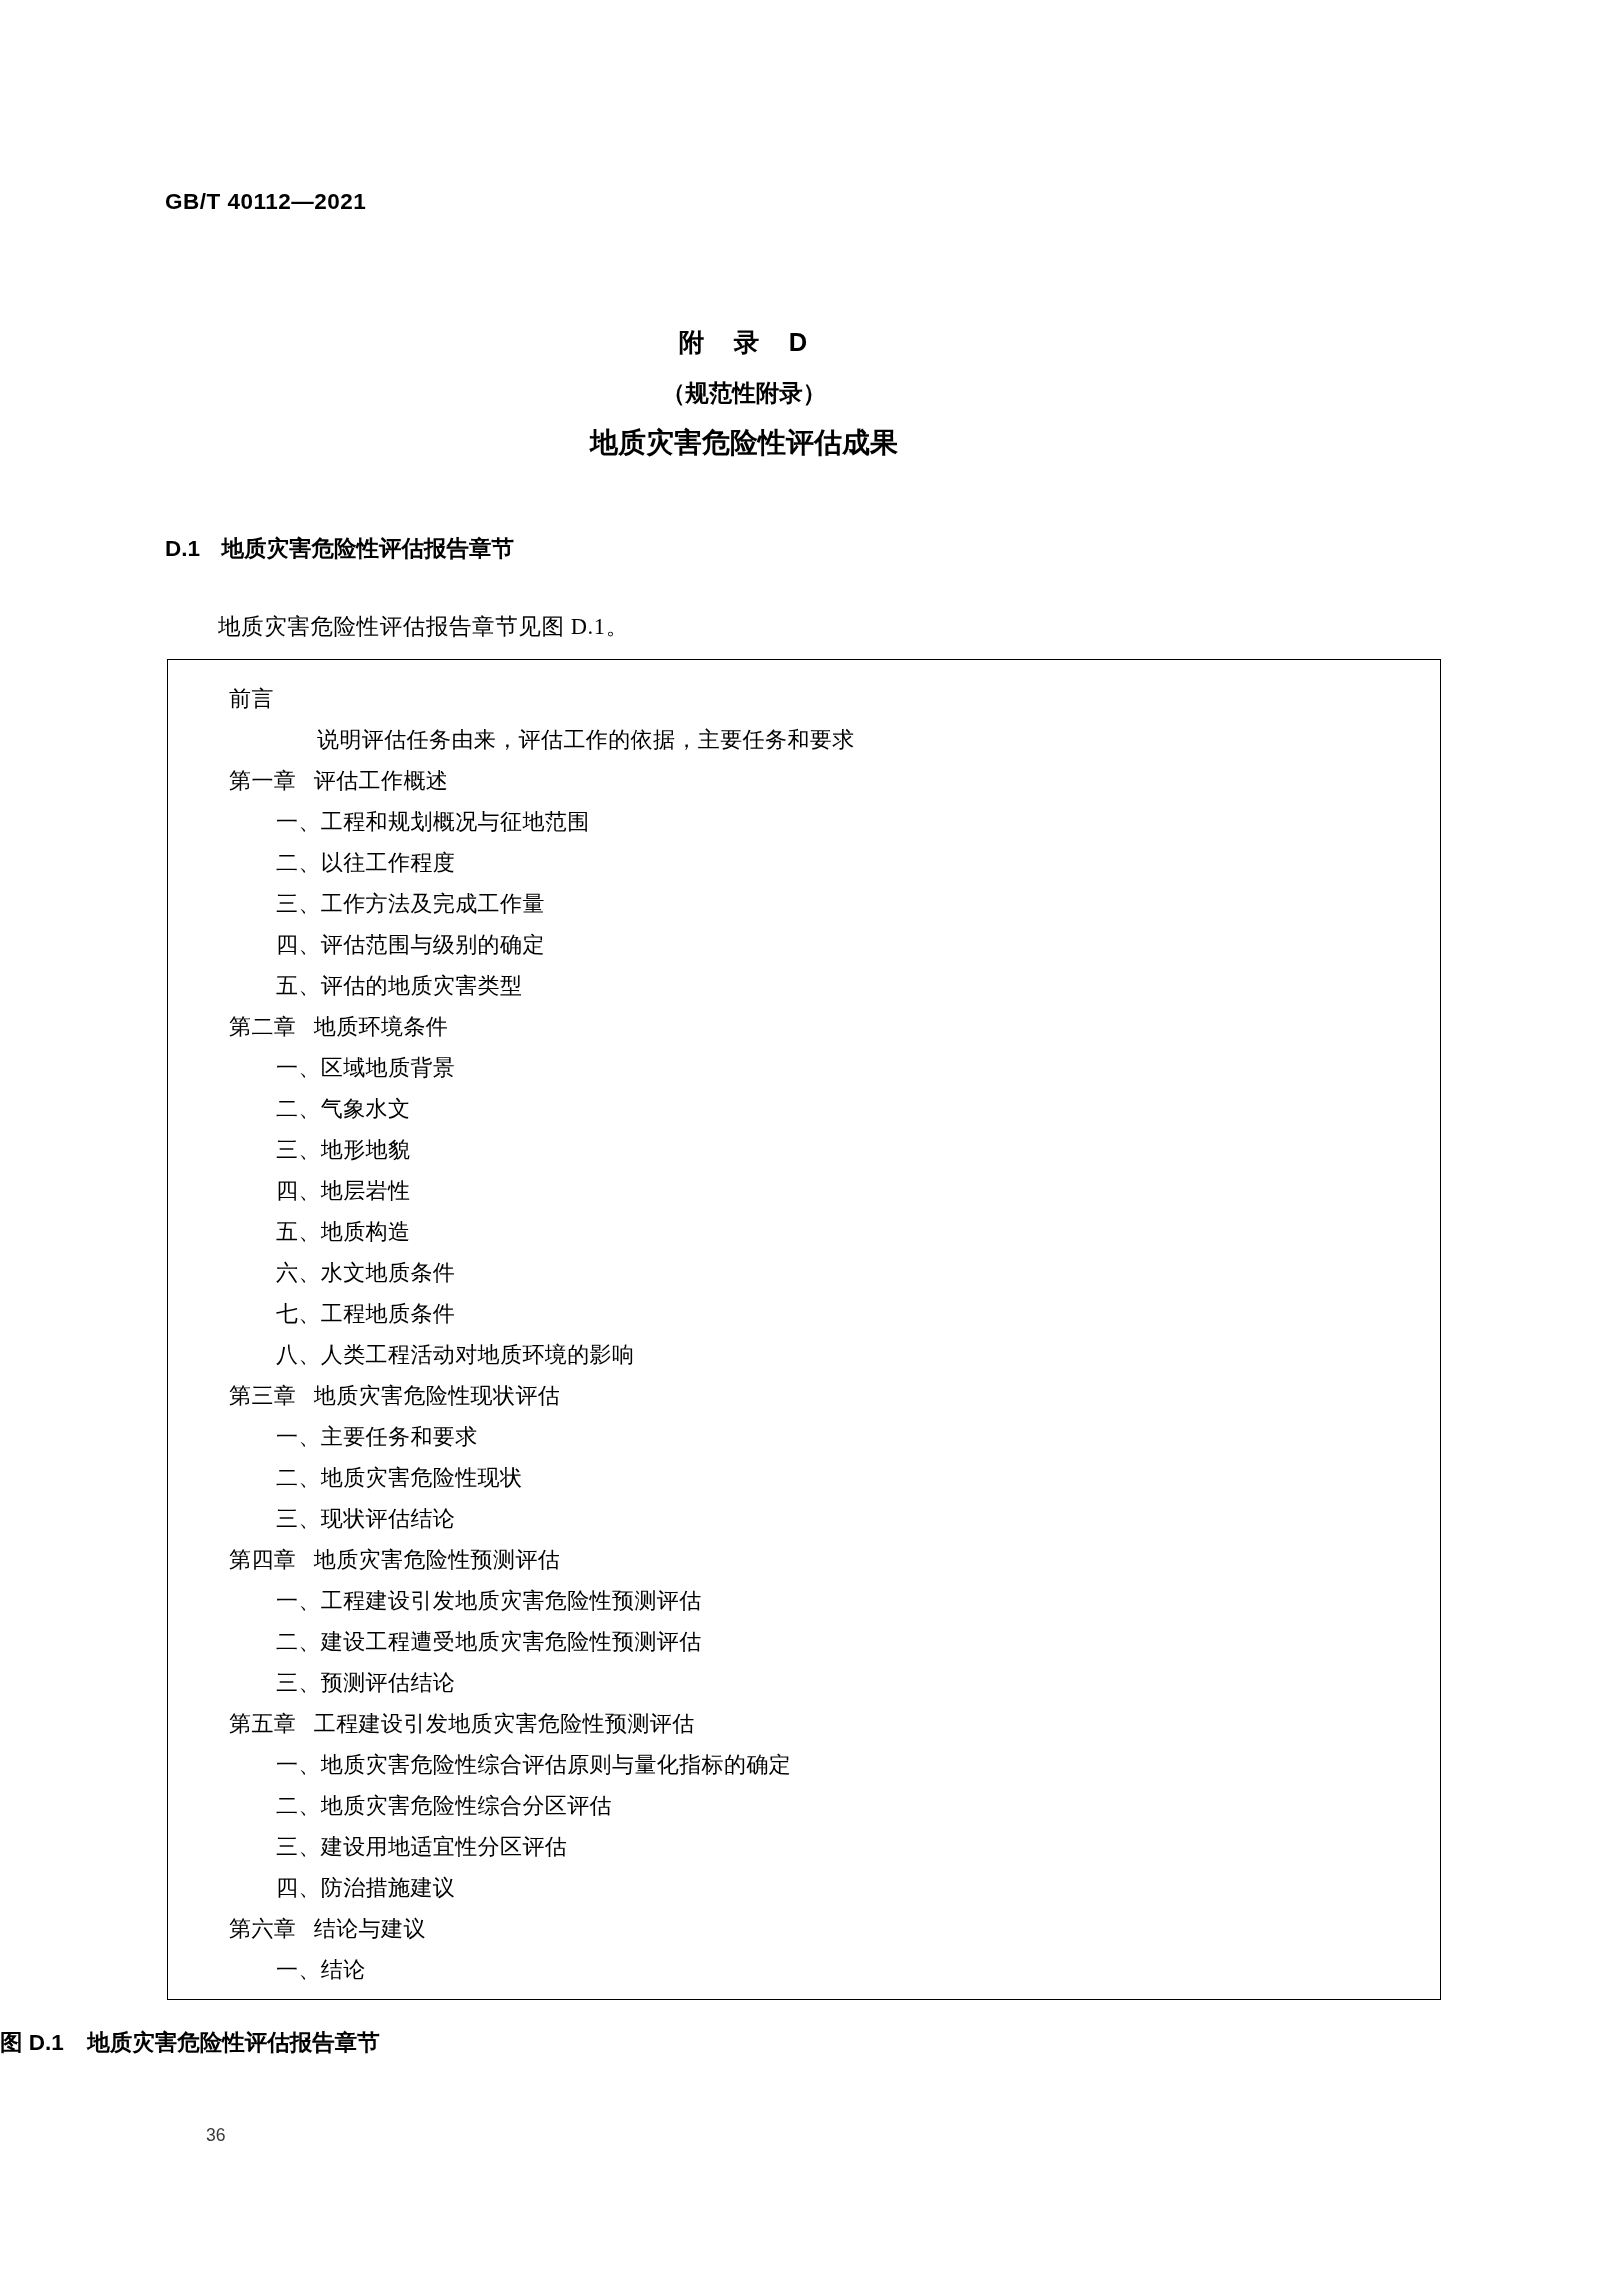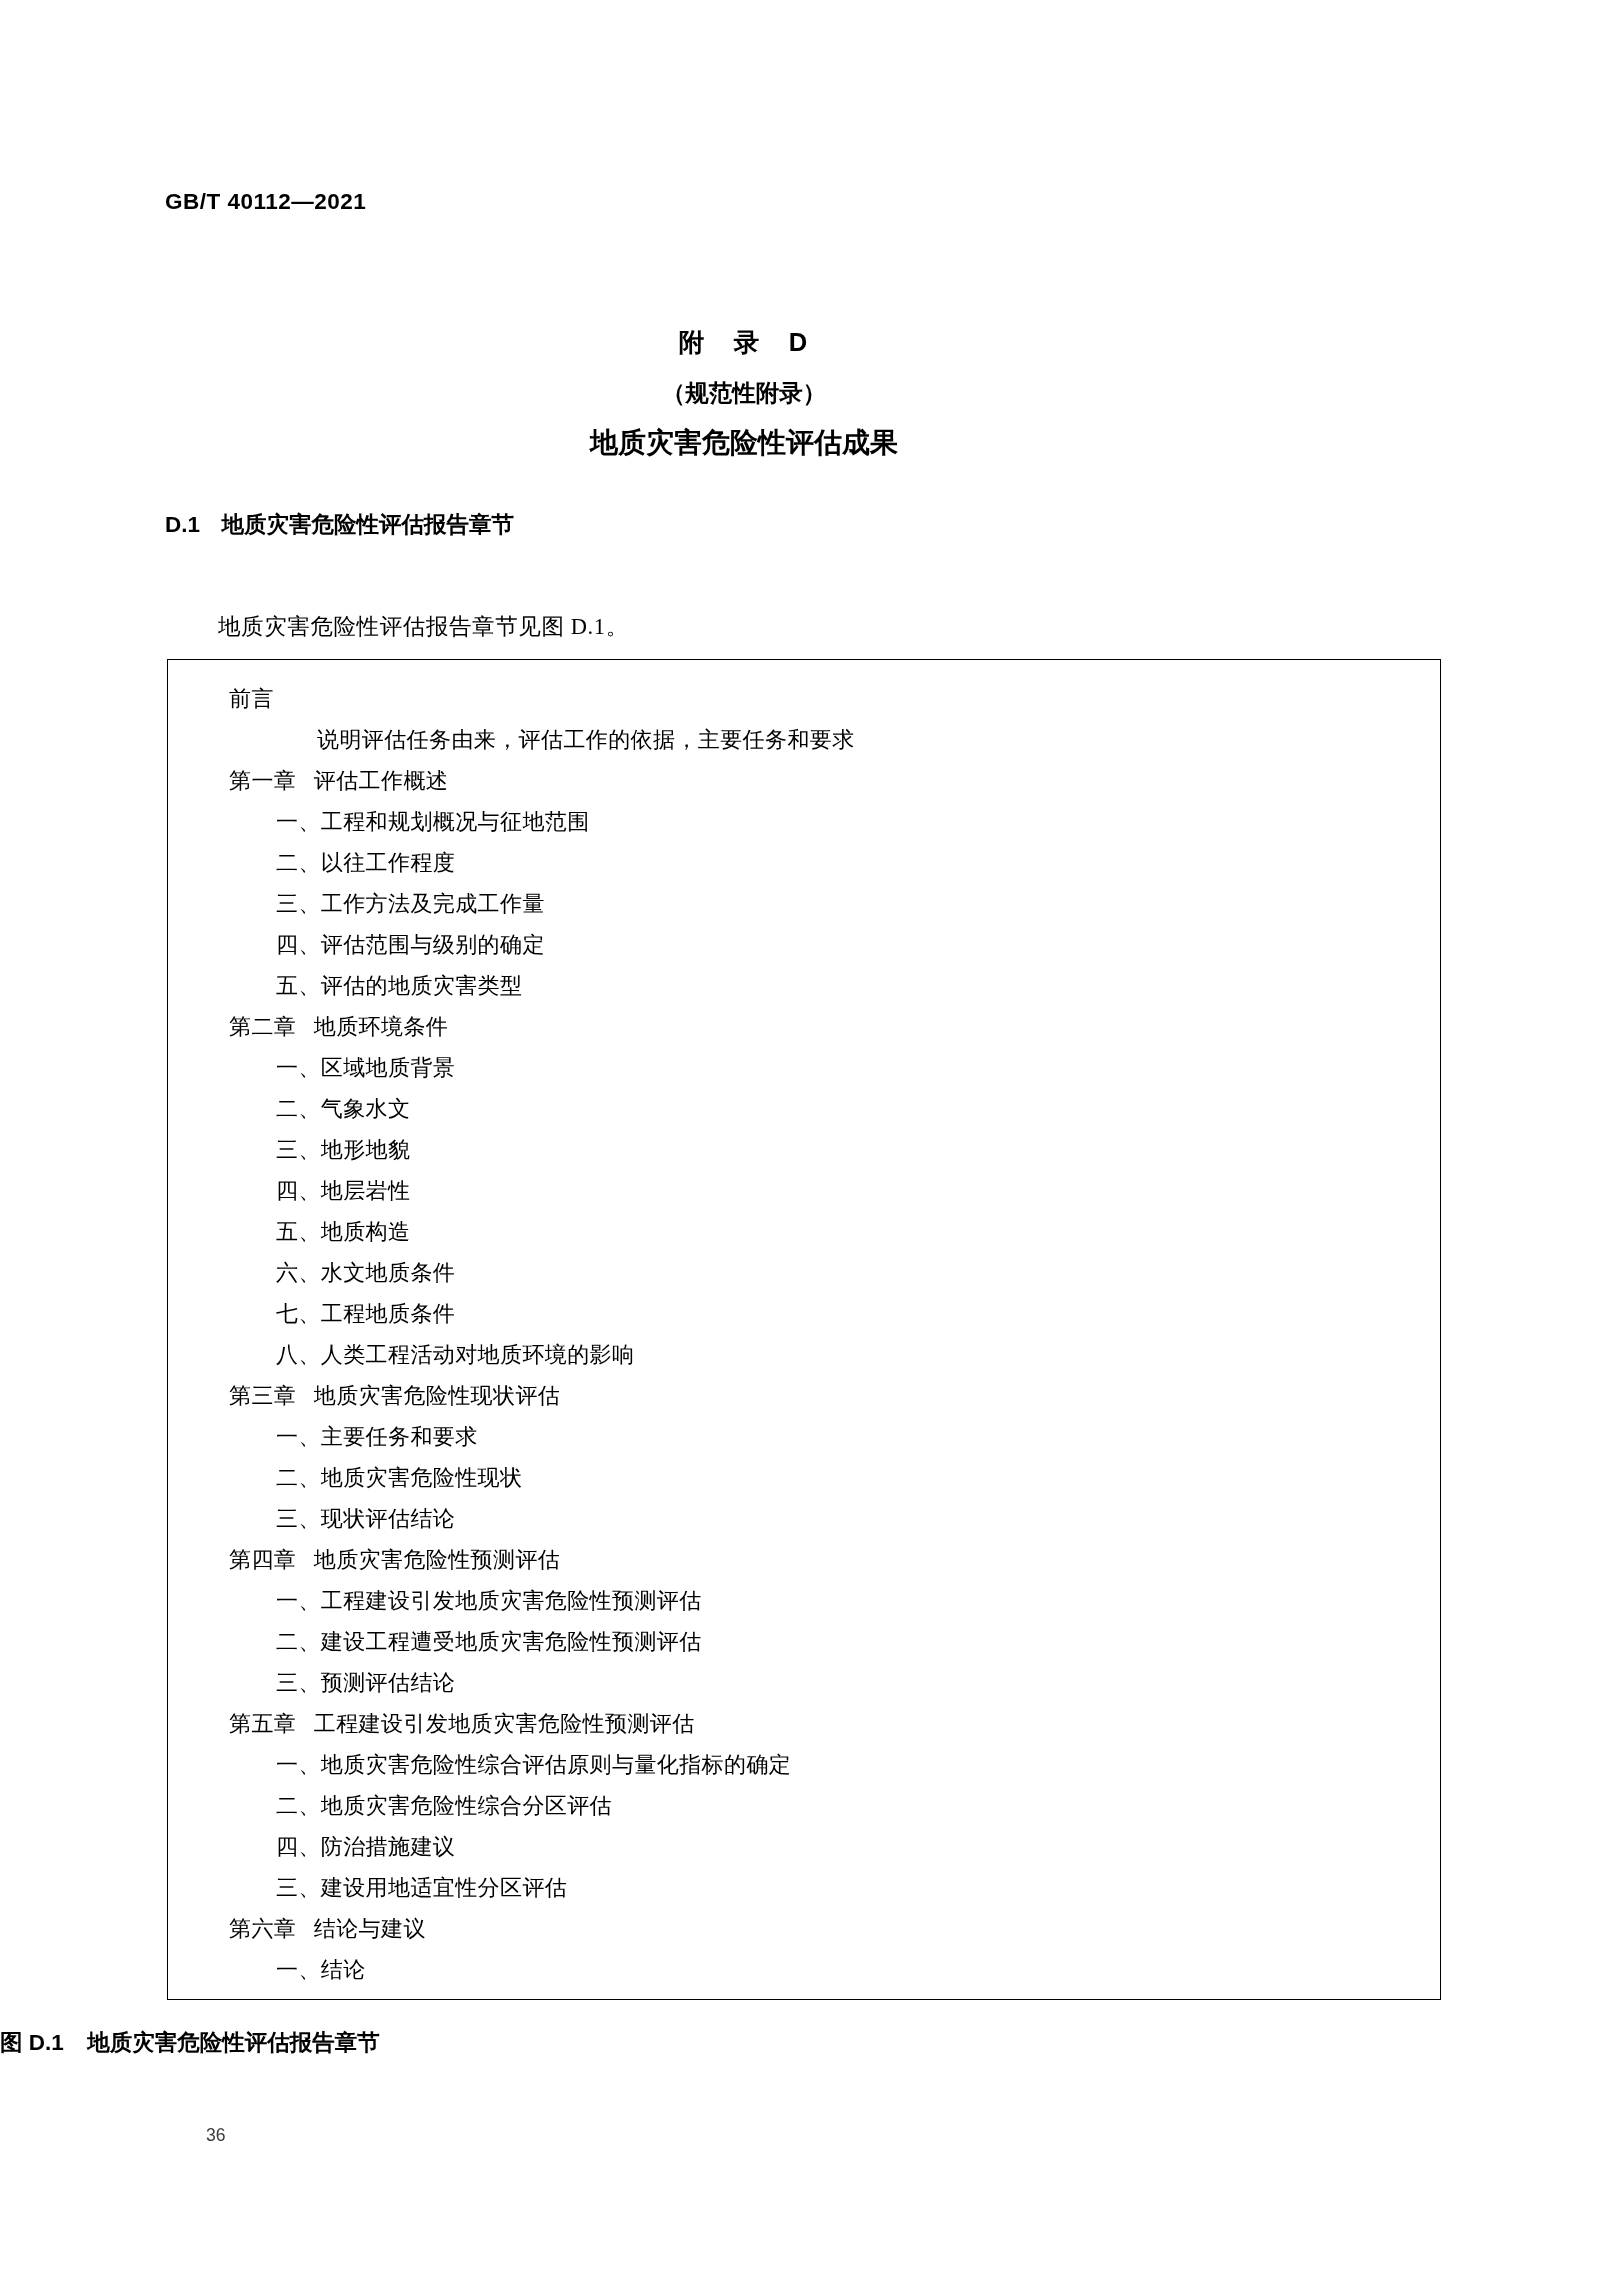--- a/index.html
+++ b/index.html
@@ -52,21 +52,21 @@
     right: 0;
     top: 424px;
     text-align: center;
     font-family: "Liberation Sans", sans-serif;
     font-weight: bold;
     font-size: 28px;
   }
   .section-head {
     position: absolute;
     left: 165px;
-    top: 509px;
+    top: 533px;
     font-family: "Liberation Sans", sans-serif;
     font-weight: bold;
     font-size: 22.5px;
   }
   .section-head .num {
     margin-right: 21.6px;
   }
   .intro-para {
     position: absolute;
     left: 218px;
@@ -155,22 +155,22 @@
       <div class="toc-line lvl-1"><span>一、主要任务和要求</span></div>
       <div class="toc-line lvl-1"><span>二、地质灾害危险性现状</span></div>
       <div class="toc-line lvl-1"><span>三、现状评估结论</span></div>
       <div class="toc-line lvl-0"><span class="chap-label">第四章</span><span>地质灾害危险性预测评估</span></div>
       <div class="toc-line lvl-1"><span>一、工程建设引发地质灾害危险性预测评估</span></div>
       <div class="toc-line lvl-1"><span>二、建设工程遭受地质灾害危险性预测评估</span></div>
       <div class="toc-line lvl-1"><span>三、预测评估结论</span></div>
       <div class="toc-line lvl-0"><span class="chap-label">第五章</span><span>工程建设引发地质灾害危险性预测评估</span></div>
       <div class="toc-line lvl-1"><span>一、地质灾害危险性综合评估原则与量化指标的确定</span></div>
       <div class="toc-line lvl-1"><span>二、地质灾害危险性综合分区评估</span></div>
+      <div class="toc-line lvl-1"><span>三、建设用地适宜性分区评估</span></div>
       <div class="toc-line lvl-1"><span>四、防治措施建议</span></div>
-      <div class="toc-line lvl-1"><span>三、建设用地适宜性分区评估</span></div>
       <div class="toc-line lvl-0"><span class="chap-label">第六章</span><span>结论与建议</span></div>
       <div class="toc-line lvl-1"><span>一、结论</span></div>
       <div class="toc-line lvl-1"><span>二、建议</span></div>
     </div>
 
   <div class="figure-caption">
     <span class="cap-num">图 D.1</span><span>地质灾害危险性评估报告章节</span>
   </div>
 
   <div class="page-number">36</div>

